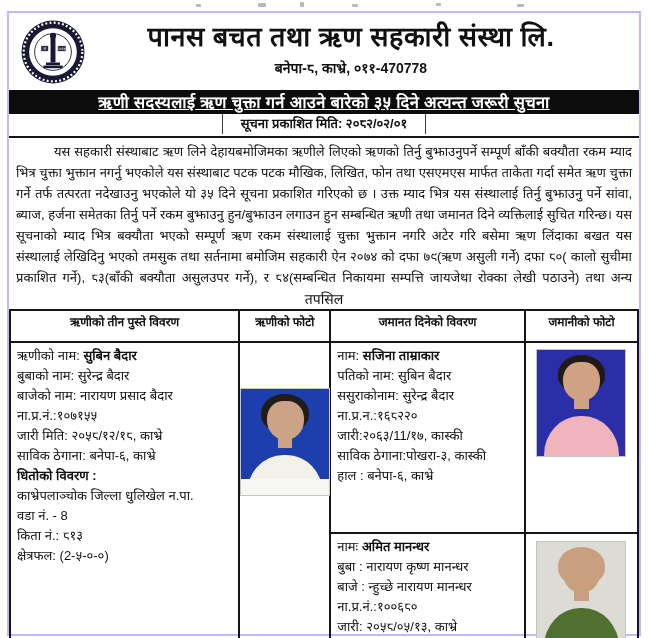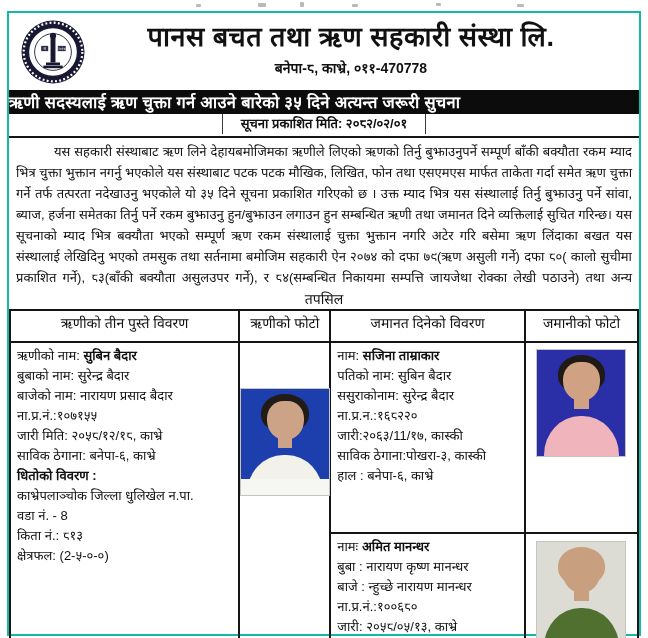--- a/index.html
+++ b/index.html
@@ -2,49 +2,49 @@
 <html lang="ne"><head>
 <meta charset="utf-8">
 <style>
   html,body{margin:0;padding:0;background:#ffffff;}
   .page{position:relative;width:648px;height:638px;background:#ffffff;overflow:hidden;
         font-family:"Liberation Sans","DejaVu Sans",sans-serif;color:#111;}
   
   .crop-strip{position:absolute;top:0;left:0;width:648px;height:11px;}
   .crop-strip i{position:absolute;background:#b9b9b9;border-radius:1px;}
 
-  .doc{position:absolute;left:7px;top:11px;width:630px;height:621px;border:2px solid #14b8a6;background:#fff;
+  .doc{position:absolute;left:7px;top:11px;width:630px;height:621px;border:2px solid #c4b5fd;background:#fff;
        display:flex;flex-direction:column;}
 
   
   .hdr{position:relative;height:77px;flex:0 0 auto;}
   .logo{position:absolute;left:8px;top:4px;width:72px;height:70px;}
   .hdr-center{margin-left:84px;margin-right:30px;text-align:center;}
   .org-name{font-size:27px;font-weight:700;letter-spacing:0.5px;padding-top:9px;line-height:1.15;}
   .org-addr{font-size:14px;font-weight:700;padding-top:5px;}
 
   
-  .titlebar{flex:0 0 auto;background:#0c0c0c;color:#fff;font-weight:700;
-            font-size:16.5px;line-height:24px;height:24px;letter-spacing:0.3px;}
+  .titlebar{flex:0 0 auto;background:#0c0c0c;color:#fff;text-align:center;font-weight:700;
+            font-size:16.5px;line-height:24px;height:24px;letter-spacing:0.3px;text-decoration:underline;}
 
   
   .daterow{flex:0 0 auto;height:22px;border-bottom:2px solid #151515;text-align:center;}
   .datebox{display:inline-block;font-size:13px;font-weight:700;line-height:20px;padding:0 18px;
            border-left:1px solid #3a3a3a;border-right:1px solid #3a3a3a;}
 
   
   .para{flex:0 0 auto;height:149px;padding:3px 7px 0 7px;font-size:13px;line-height:21px;
         text-align:justify;text-indent:38px;font-weight:500;overflow:hidden;}
 
   .tapasil{flex:0 0 auto;text-align:center;font-weight:400;font-size:14px;height:19px;line-height:18px;}
 
   
   table.tbl{width:100%;border-collapse:collapse;table-layout:fixed;flex:1 1 auto;}
   .tbl th,.tbl td{border:2px solid #151515;vertical-align:top;}
-  .tbl th{font-size:14px;font-weight:400;text-align:center;height:26px;padding:2px 2px;}
+  .tbl th{font-size:12px;font-weight:700;text-align:center;height:26px;padding:2px 2px;}
   .tbl td{font-size:13px;padding:3px 6px;line-height:20px;}
   .col1{width:36.5%;} .col2{width:14.5%;} .col3{width:31%;} .col4{width:18%;}
   .r1 td{height:183px;} .r2 td{height:113px;}
   .dl strong{font-weight:700;}
   td.photocell{padding:0;text-align:center;}
 
   
   .photo-frame{display:inline-block;width:88px;height:106px;background:#fbfbf8;border:1px solid #c4c4c0;
                position:relative;}
   .photo-art{position:absolute;left:0;top:0;right:0;bottom:0;overflow:hidden;background:var(--bg,#ccc);}

